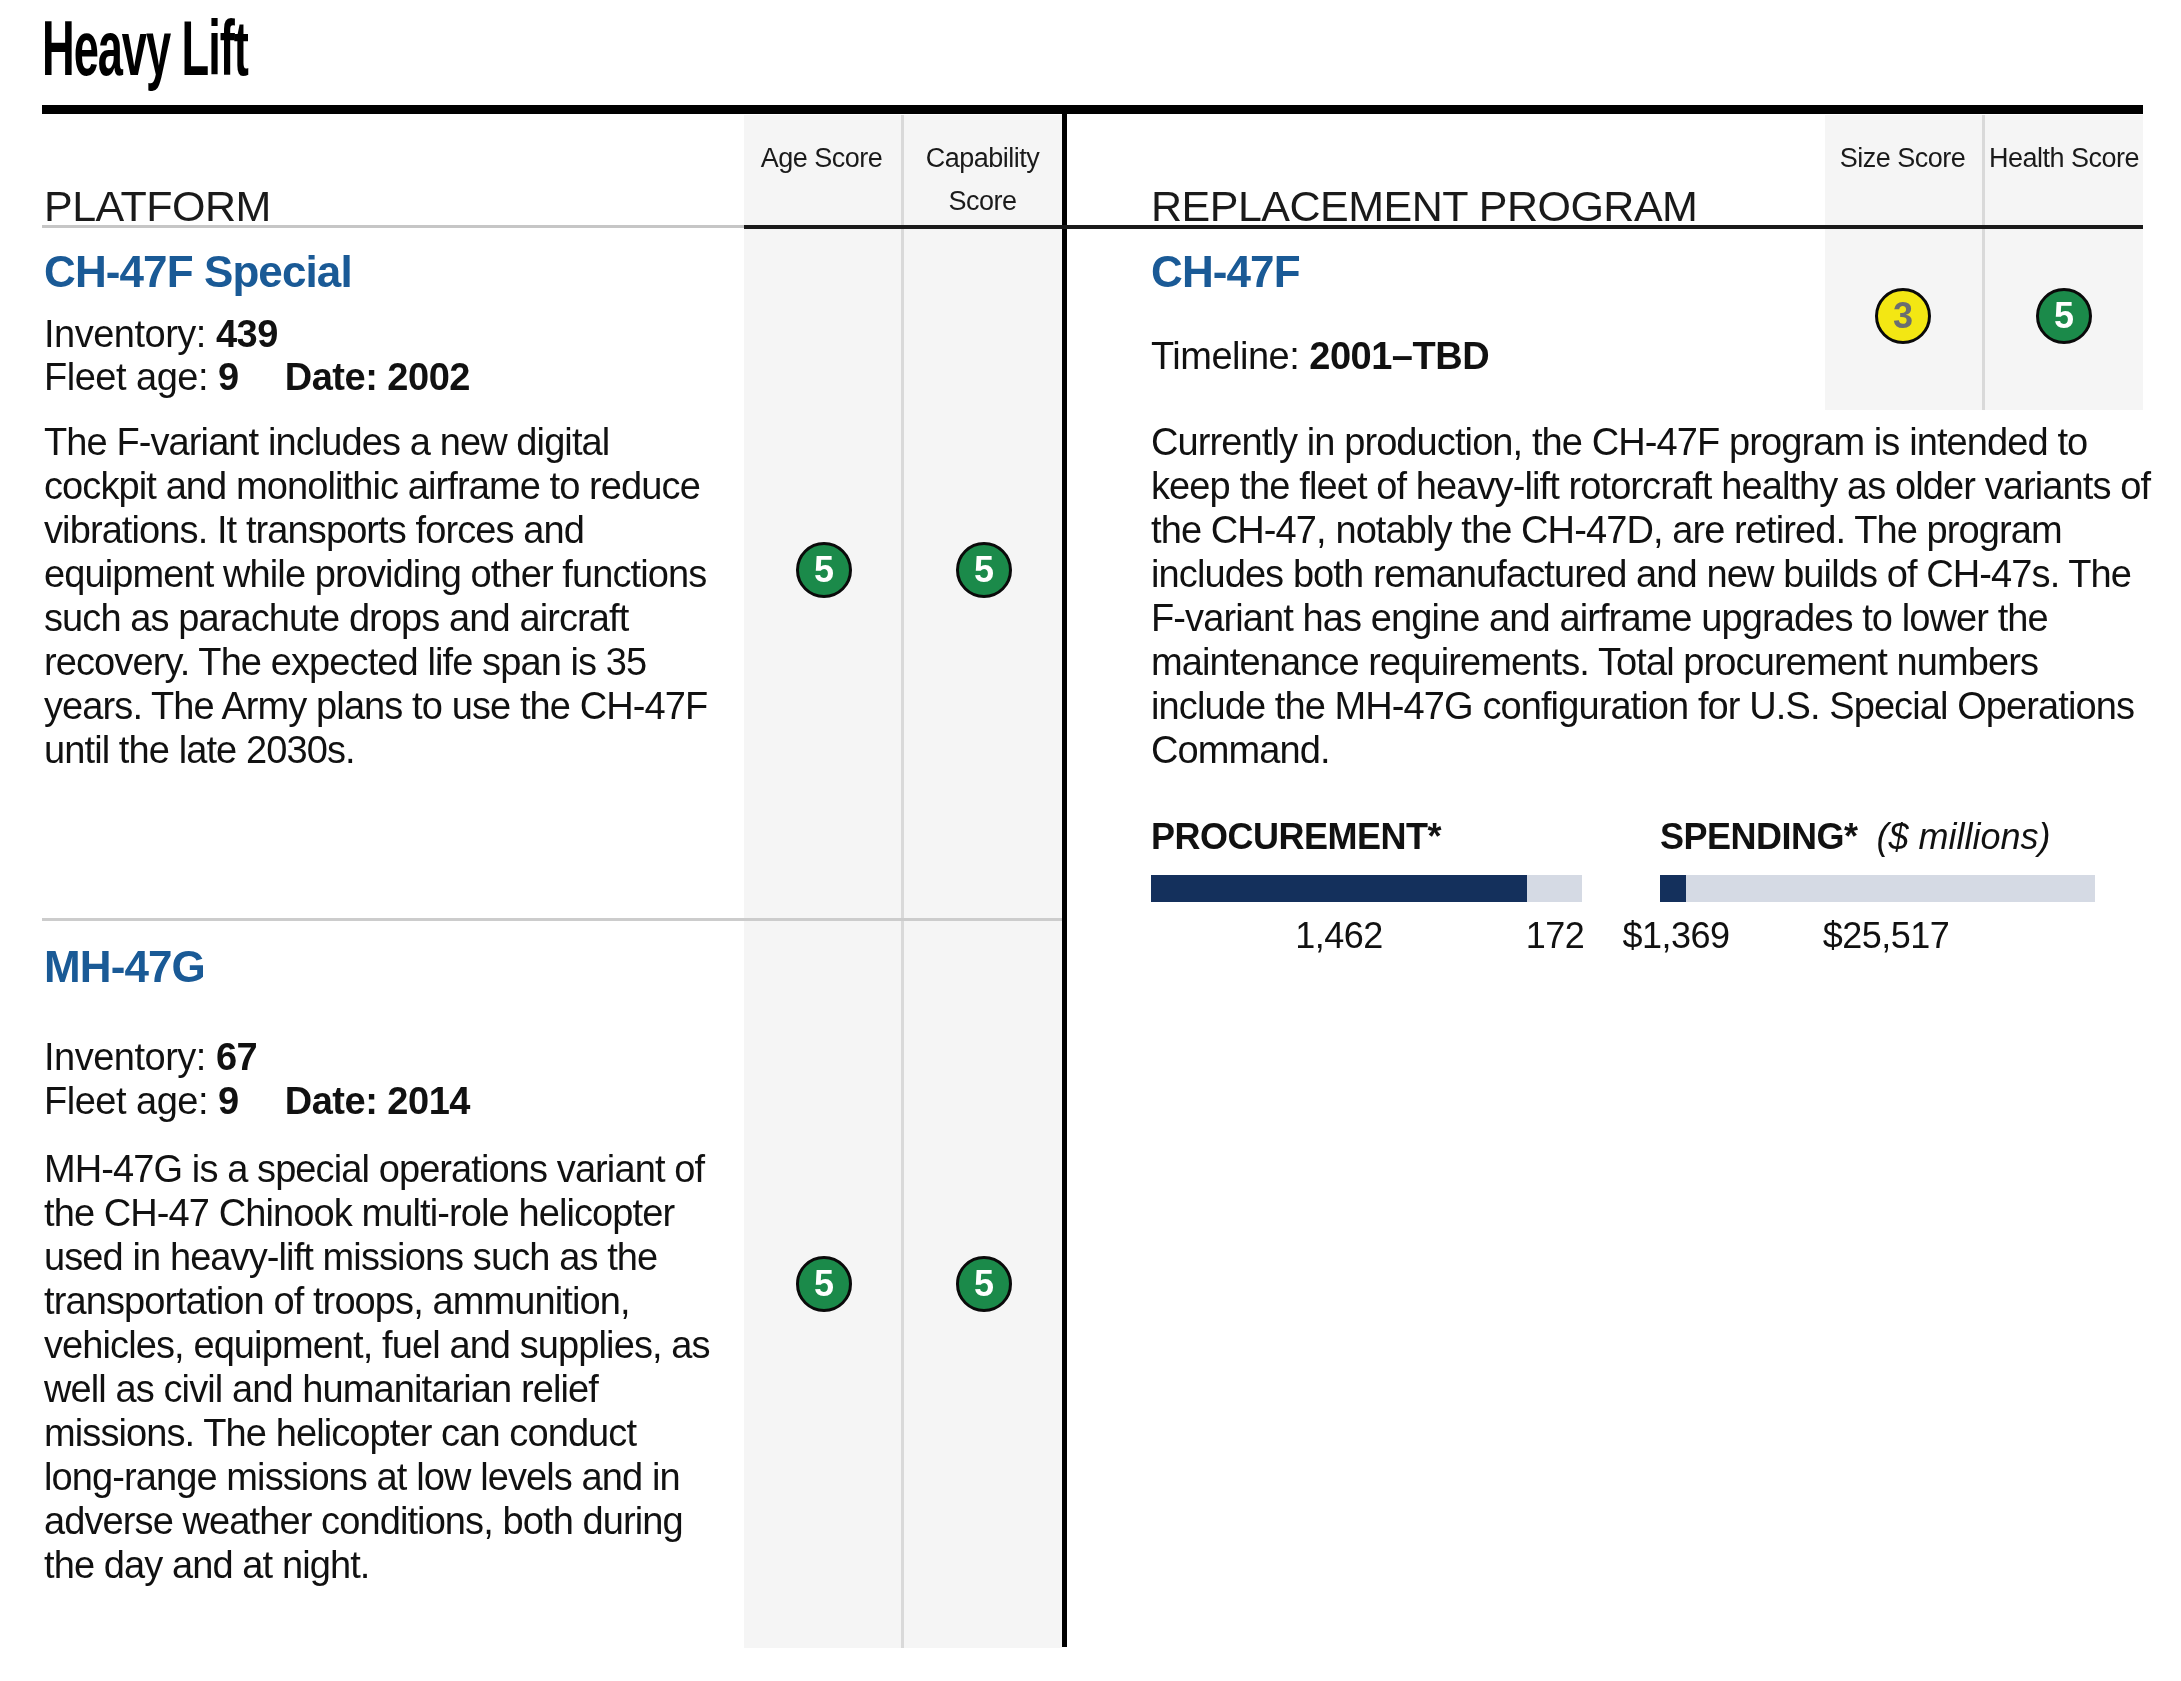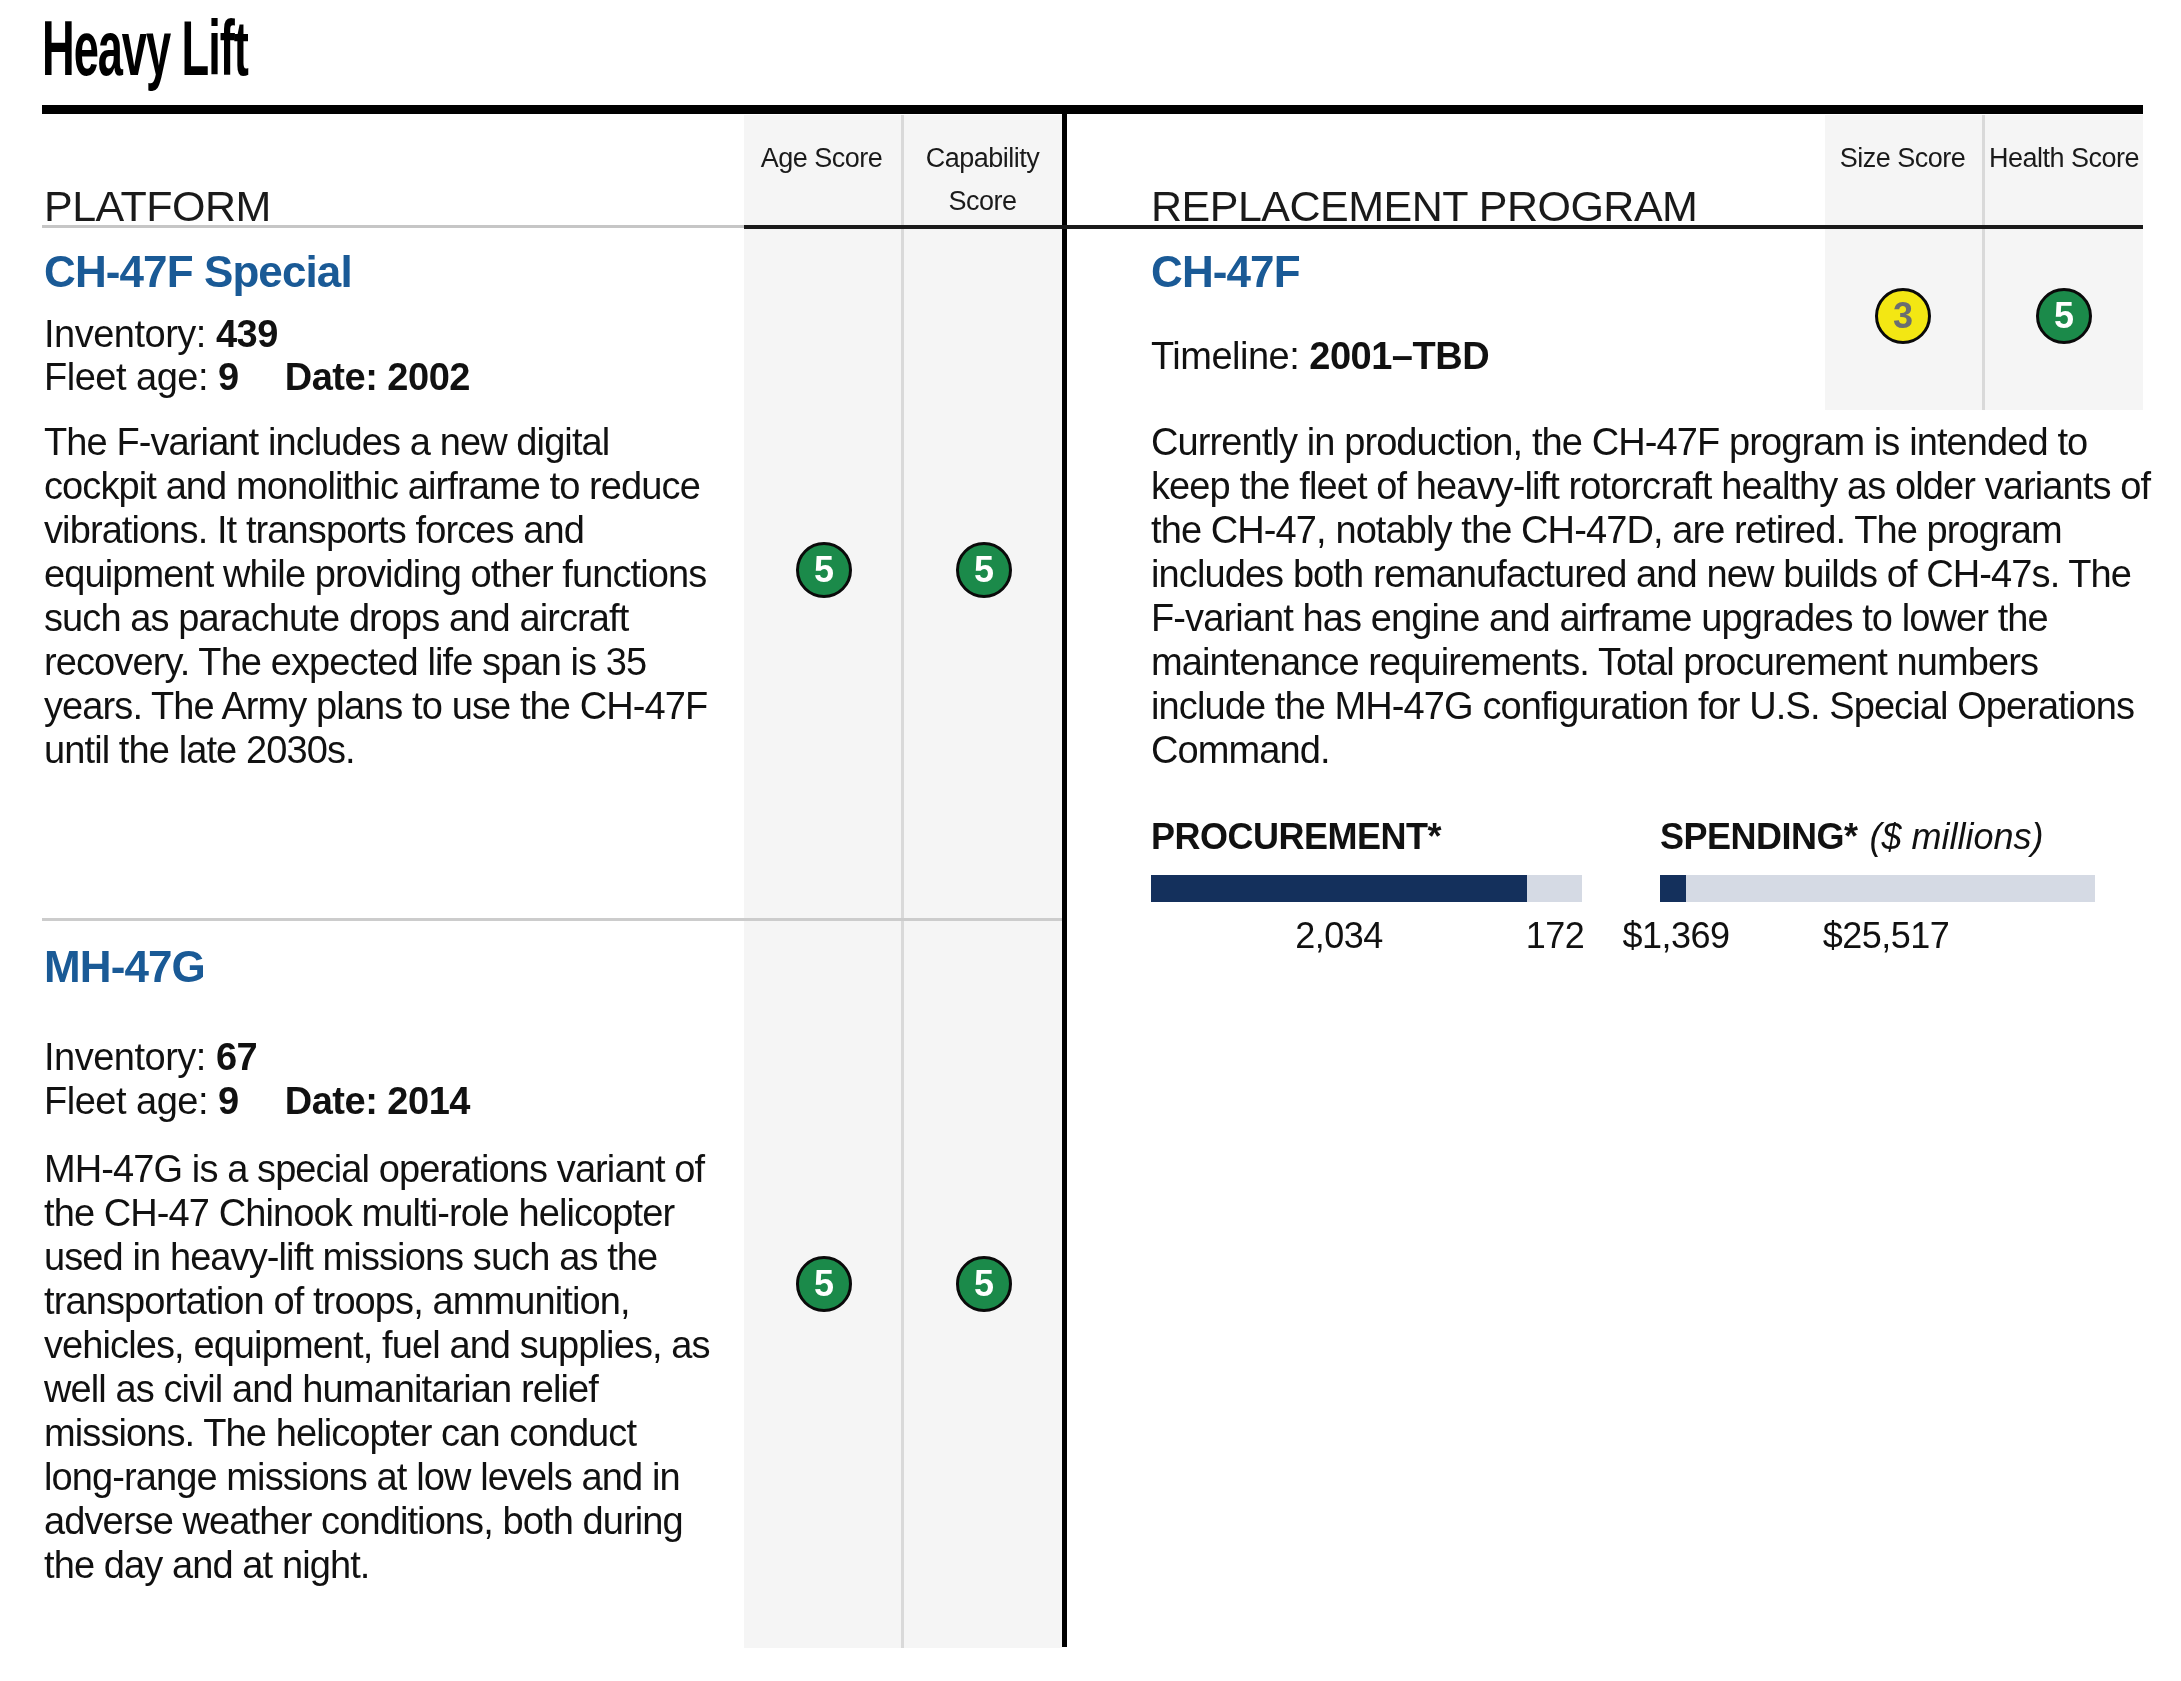--- a/index.html
+++ b/index.html
@@ -39,21 +39,21 @@
   .score {
     width:56px; height:56px; border-radius:50%; border:3.6px solid #0a0a0a; box-sizing:border-box;
     display:flex; align-items:center; justify-content:center;
     font-size:36px; font-weight:bold; line-height:1;
   }
   .score.green  { color:#ffffff; }
   .score.yellow { color:#6a6e71; }
 
   
   .chart-label { font-size:36px; font-weight:bold; letter-spacing:-0.5px; white-space:nowrap; color:#111; }
-  .chart-label .unit { font-weight:normal; font-style:italic; letter-spacing:0; margin-left:12px; }
+  .chart-label .unit { font-weight:normal; font-style:italic; letter-spacing:0; margin-left:19px; }
   .bar { height:27px; }
   .bar-fill { height:100%; }
   .bar-num { top:915px; font-size:36px; letter-spacing:-0.5px; transform:translateX(-50%); white-space:nowrap; }
 </style>
 </head>
 <body>
 
 <div class="page">
 
   <div class="abs title">
@@ -117,21 +117,21 @@
 
   <div class="abs score yellow" style="left: 1875px; top: 288px; background-color: rgb(243, 231, 19);">3</div>
   <div class="abs score green" style="left: 2036px; top: 288px; background-color: rgb(27, 138, 74);">5</div>
 
   <div class="abs para" style="left:1151px;top:420px;width:1000px">Currently in production, the CH-47F program is intended to keep the fleet of heavy-lift rotorcraft healthy as older variants of the CH-47, notably the CH-47D, are retired. The program includes both remanufactured and new builds of CH-47s. The F-variant has engine and airframe upgrades to lower the maintenance requirements. Total procurement numbers include the MH-47G configuration for U.S. Special Operations Command.</div>
 
   <div class="abs chart-label" style="left:1151px;top:816px">PROCUREMENT*</div>
   <div class="abs bar" style="left: 1151px; top: 875px; width: 431px; background-color: rgb(213, 218, 228);">
     <div class="bar-fill" style="width: 87.3%; background-color: rgb(20, 48, 92);"></div>
   </div>
-  <div class="abs bar-num" style="left:1339px">2,034</div>
+  <div class="abs bar-num" style="left:1339px">1,462</div>
   <div class="abs bar-num" style="left:1555px">172</div>
 
   <div class="abs chart-label" style="left:1660px;top:816px">
     <span>SPENDING*</span><span class="unit">($ millions)</span>
   </div>
   <div class="abs bar" style="left: 1660px; top: 875px; width: 435px; background-color: rgb(213, 218, 228);">
     <div class="bar-fill" style="width: 5.9%; background-color: rgb(20, 48, 92);"></div>
   </div>
   <div class="abs bar-num" style="left:1676px">$1,369</div>
   <div class="abs bar-num" style="left:1886px">$25,517</div>

